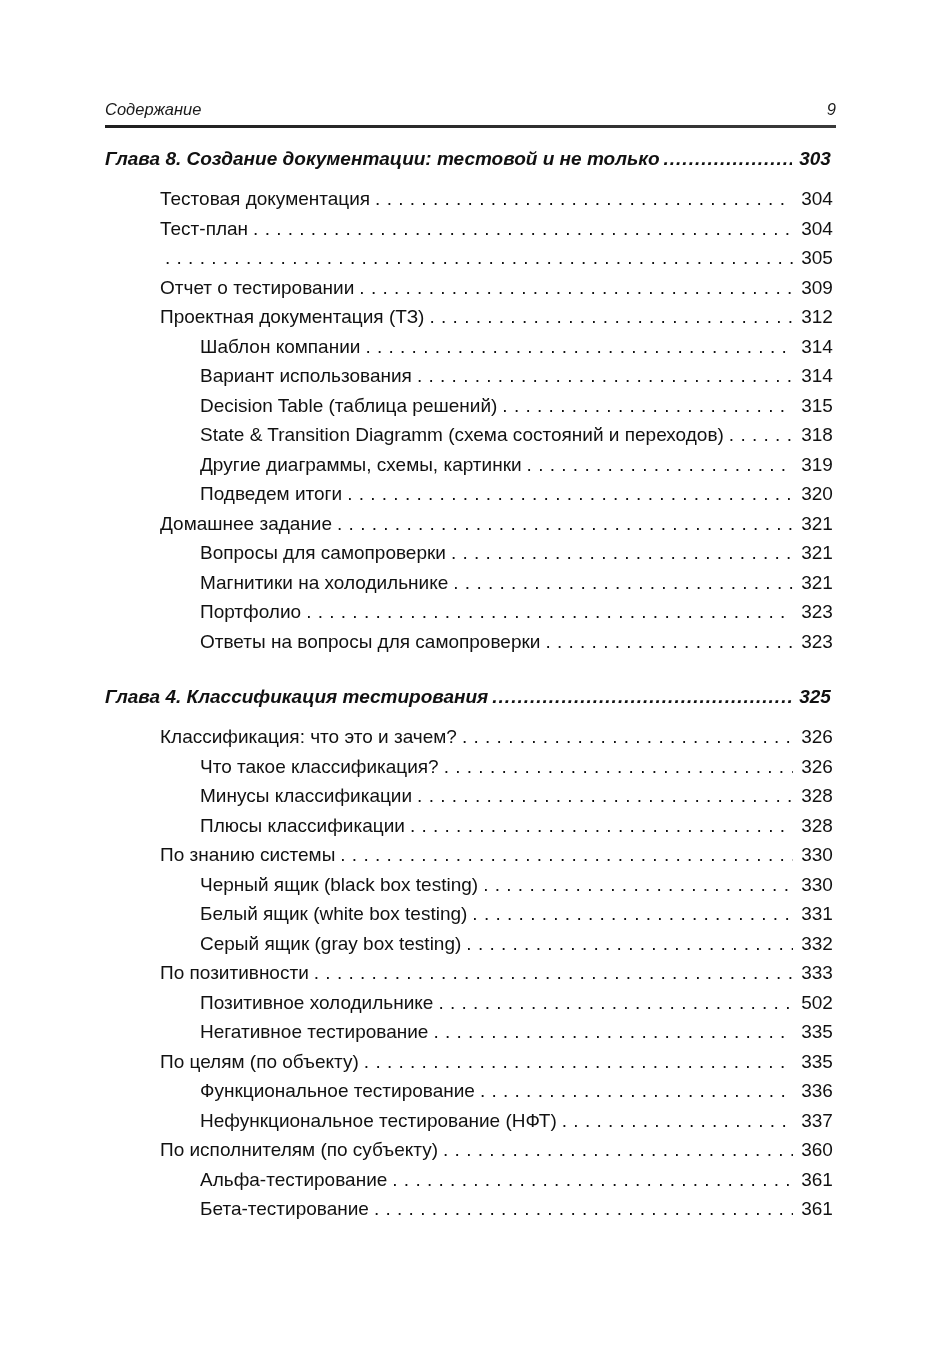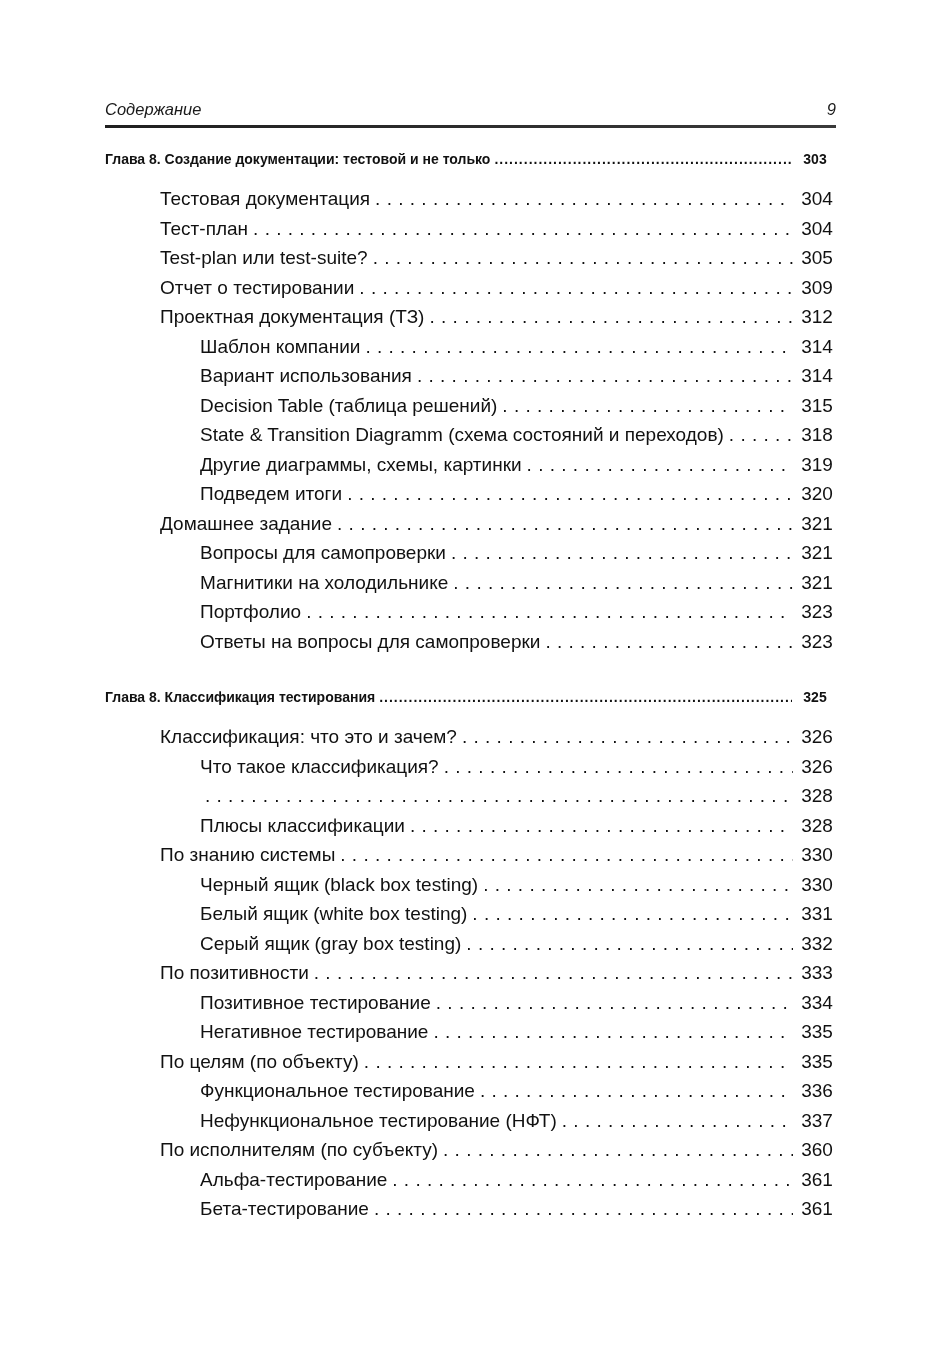--- a/index.html
+++ b/index.html
@@ -34,24 +34,25 @@
     background: linear-gradient(to right, #1f1f1f, #3a3a3a);
     margin-bottom: 14px;
   }
   
   .chapter { margin-top: 24px; }
   .chapter:first-of-type { margin-top: 14px; }
   .chapter-row {
     display: flex;
     align-items: baseline;
     font-weight: bold;
-    font-size: 14px;
+    font-size: 19px;
     line-height: 34px;
     margin-bottom: 8px;
     white-space: nowrap;
+    font-style: italic;
   }
   .chapter-row .dots {
     flex: 1;
     overflow: hidden;
     white-space: nowrap;
     margin: 0 2px 0 4px;
   }
   .chapter-row .dots::after {
     content: "..........................................................................................................................";
     letter-spacing: 1px;
@@ -114,21 +115,20 @@
     <span class="entry-page">304</span>
   </div>
 
   <div class="entry level-1">
     <span class="entry-text">Тест-план</span>
     <span class="dots"></span>
     <span class="entry-page">304</span>
   </div>
 
   <div class="entry level-1">
-    <span class="entry-text">Test-plan или test-suite?</span>
     <span class="dots"></span>
     <span class="entry-page">305</span>
   </div>
 
 
   <div class="entry level-1">
     <span class="entry-text">Отчет о тестировании</span>
     <span class="dots"></span>
     <span class="entry-page">309</span>
   </div>
@@ -202,38 +202,39 @@
   <div class="entry level-2">
     <span class="entry-text">Ответы на вопросы для самопроверки</span>
     <span class="dots"></span>
     <span class="entry-page">323</span>
   </div>
 </div>
   </section>
 
   <section class="chapter">
     <div class="chapter-row">
-      <span class="chapter-title">Глава 8. Классификация тестирования</span>
+      <span class="chapter-title">Глава 4. Классификация тестирования</span>
       <span class="dots"></span>
       <span class="chapter-page">325</span>
     </div>
     <div>
   <div class="entry level-1">
     <span class="entry-text">Классификация: что это и зачем?</span>
     <span class="dots"></span>
     <span class="entry-page">326</span>
   </div>
 
   <div class="entry level-2">
     <span class="entry-text">Что такое классификация?</span>
     <span class="dots"></span>
     <span class="entry-page">326</span>
   </div>
 
   <div class="entry level-2">
+    <span class="entry-text">Минусы классификации</span>
     <span class="dots"></span>
     <span class="entry-page">328</span>
   </div>
 
   <div class="entry level-2">
     <span class="entry-text">Плюсы классификации</span>
     <span class="dots"></span>
     <span class="entry-page">328</span>
   </div>
 
@@ -261,23 +262,23 @@
     <span class="entry-page">332</span>
   </div>
 
   <div class="entry level-1">
     <span class="entry-text">По позитивности</span>
     <span class="dots"></span>
     <span class="entry-page">333</span>
   </div>
 
   <div class="entry level-2">
-    <span class="entry-text">Позитивное тестирование</span>
-    <span class="dots"></span>
-    <span class="entry-page">334</span>
+    <span class="entry-text">Позитивное холодильнике</span>
+    <span class="dots"></span>
+    <span class="entry-page">502</span>
   </div>
 
   <div class="entry level-2">
     <span class="entry-text">Негативное тестирование</span>
     <span class="dots"></span>
     <span class="entry-page">335</span>
   </div>
 
   <div class="entry level-1">
     <span class="entry-text">По целям (по объекту)</span>

